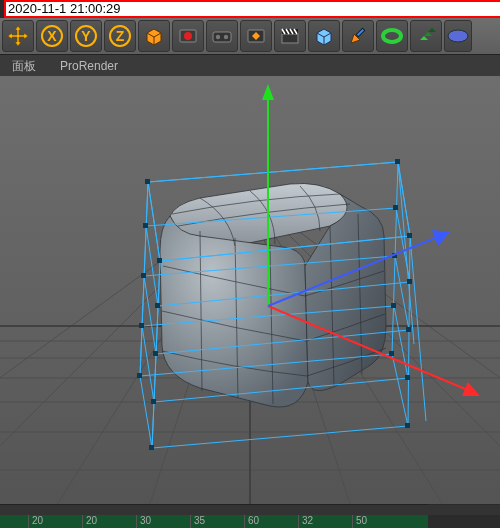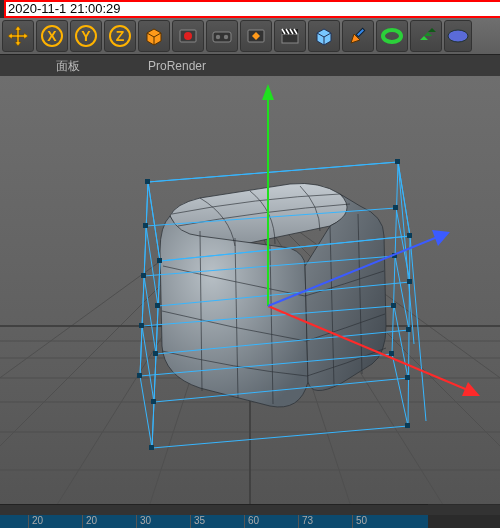--- a/index.html
+++ b/index.html
@@ -1,23 +1,23 @@
 <!DOCTYPE html>
 <html><head>
 <meta charset="utf-8">
 <style>
   html,body{margin:0;padding:0;width:500px;height:528px;background:#2b2b2b;font-family:Arial,Helvetica,sans-serif;overflow:hidden;}
   .titlebar{position:absolute;left:4px;top:0;width:500px;height:18px;background:#fff;border:2px solid #ff0000;box-sizing:border-box;font:13px/14px Arial;color:#000;padding-left:2px;}
   .toolbar{position:absolute;left:0;top:18px;width:500px;height:36px;background:linear-gradient(#6f6f6f,#5e5e5e);display:flex;align-items:center;}
   .tbtn{width:32px;height:32px;margin:0 1px;border:1px solid #333;border-radius:3px;background:linear-gradient(#555,#444);display:flex;align-items:center;justify-content:center;box-sizing:border-box;position:relative;}
   .tbtn svg{display:block;}
   .menubar{position:absolute;left:0;top:54px;width:500px;height:22px;background:#3a3a3a;border-top:1px solid #222;border-bottom:1px solid #222;display:flex;align-items:center;}
-  .menu-item{font:12px/20px Arial;color:#bbb;padding:0 12px;margin-left:44px;}
+  .menu-item{font:12px/20px Arial;color:#bbb;padding:0 12px;}
   .viewport{position:absolute;left:0;top:76px;width:500px;height:428px;background:linear-gradient(#6e6e6e 0%,#606060 60%,#545454 100%);overflow:hidden;}
-  .timeline{position:absolute;left:0;top:504px;width:428px;height:24px;background:#0c4a6e;border-top:1px solid #222;}
+  .timeline{position:absolute;left:0;top:504px;width:428px;height:24px;background:#14532d;border-top:1px solid #222;}
   .track{position:absolute;left:0;top:0;width:500px;height:10px;background:#333;}
   .ticks{position:absolute;left:0;top:10px;width:500px;height:14px;display:flex;font:10px Arial;color:#aaa;}
   .tick{flex:0 0 50px;padding-left:3px;border-left:1px solid #555;height:14px;}
 </style>
 </head>
 <body>
 
 <div class="titlebar">
   <span>2020-11-1 21:00:29</span>
 </div>
@@ -294,16 +294,16 @@
 
 <div class="timeline">
   <div class="track"></div>
   <div class="ticks">
     <div class="tick" style="flex-basis:25px;border:none;"></div>
     <div class="tick"><span>20</span></div>
     <div class="tick"><span>20</span></div>
     <div class="tick"><span>30</span></div>
     <div class="tick"><span>35</span></div>
     <div class="tick"><span>60</span></div>
-    <div class="tick"><span>73</span></div>
+    <div class="tick"><span>32</span></div>
     <div class="tick"><span>50</span></div>
   </div>
 </div>
 
 </body></html>

